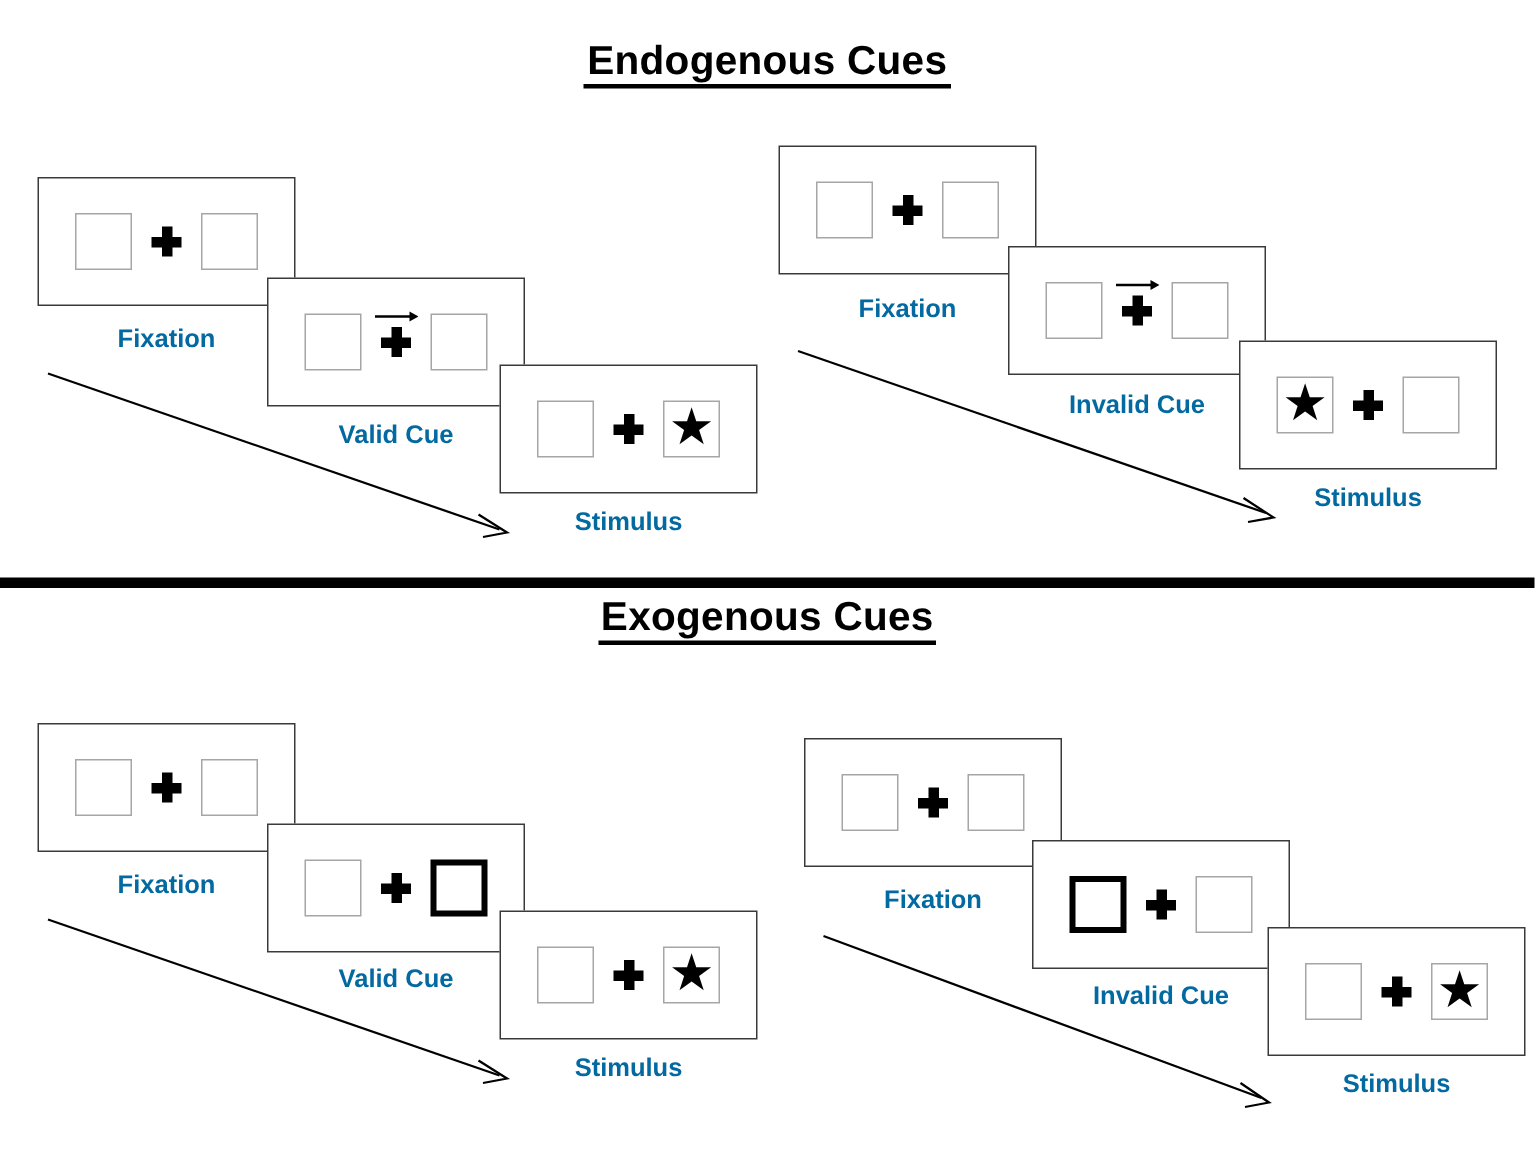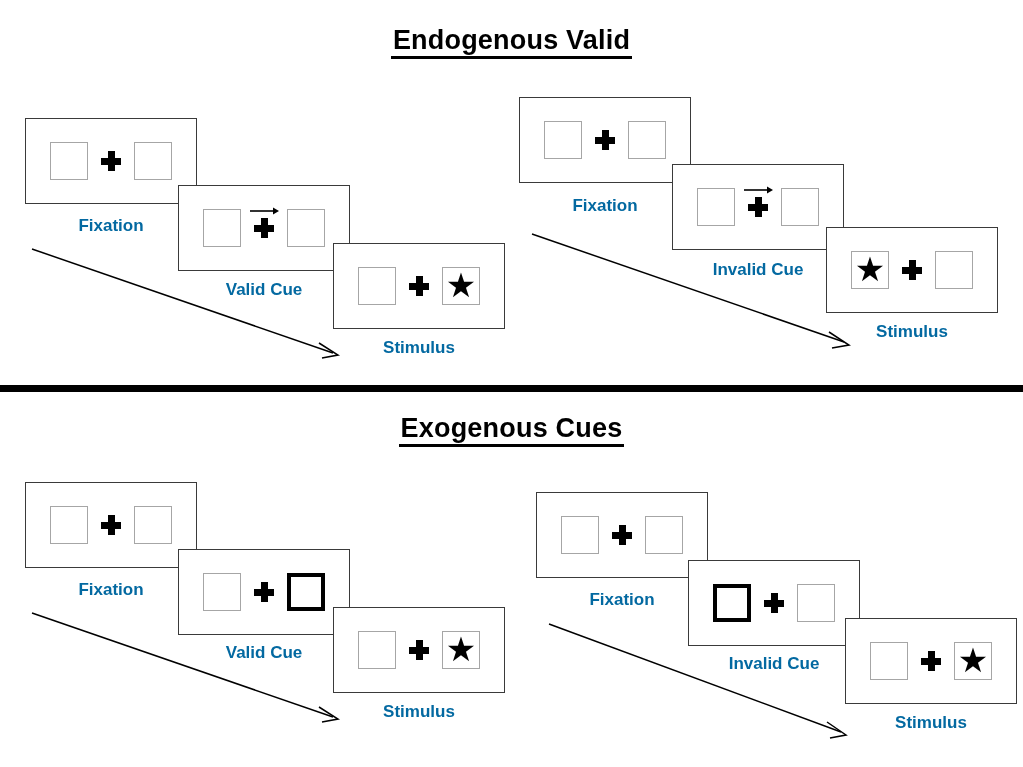--- a/index.html
+++ b/index.html
@@ -118,21 +118,21 @@
 
   
   .time-arrow{position:absolute;pointer-events:none;}
 </style>
 </head>
 <body>
 
 <div class="stage">
 
   <div class="section-title" style="top:25px;">
-    <span>Endogenous Valid</span>
+    <span>Endogenous Cues</span>
   </div>
 
   <div class="frame" style="left:25px;top:118px;width:172px;height:86px;">
     <div class="frame-inner">
       <div class="box"></div>
       <div class="plus">
           <div class="plus-glyph"></div>
         </div>
       <div class="box"></div>
     </div>
@@ -211,21 +211,21 @@
   </div>
   <div class="caption" style="left:826px;top:322px;width:172px;">Stimulus</div>
 
   <svg class="time-arrow" style="left:528px;top:228px;width:330px;height:125px;" viewBox="0 0 330 125">
     <line x1="4" y1="6" x2="316" y2="114" stroke="#000" stroke-width="1.5"></line>
     <polyline points="301,104 321,117 304,120" fill="none" stroke="#000" stroke-width="1.5"></polyline>
   </svg>
 
   <div class="divider" style="top:385px;"></div>
 
-  <div class="section-title" style="top:413px;">
+  <div class="section-title" style="top:396px;">
     <span>Exogenous Cues</span>
   </div>
 
   <div class="frame" style="left:25px;top:482px;width:172px;height:86px;">
     <div class="frame-inner">
       <div class="box"></div>
       <div class="plus">
           <div class="plus-glyph"></div>
         </div>
       <div class="box"></div>

